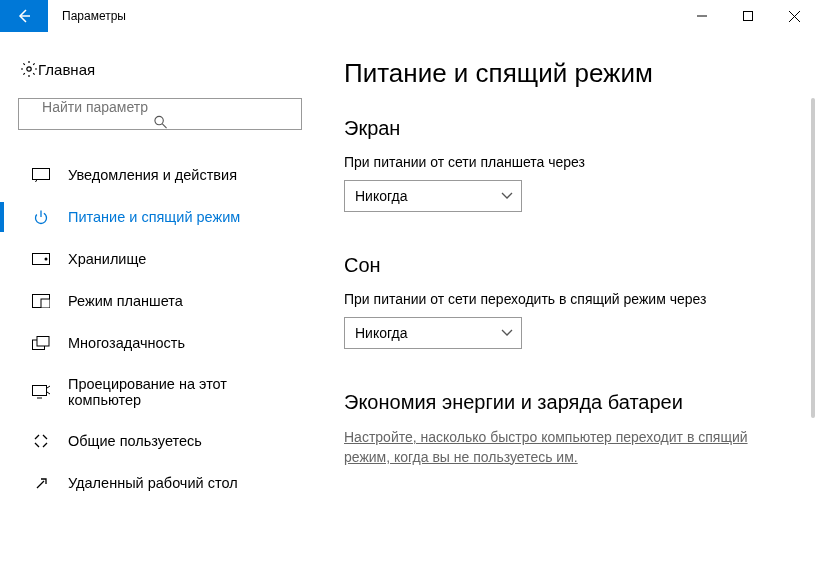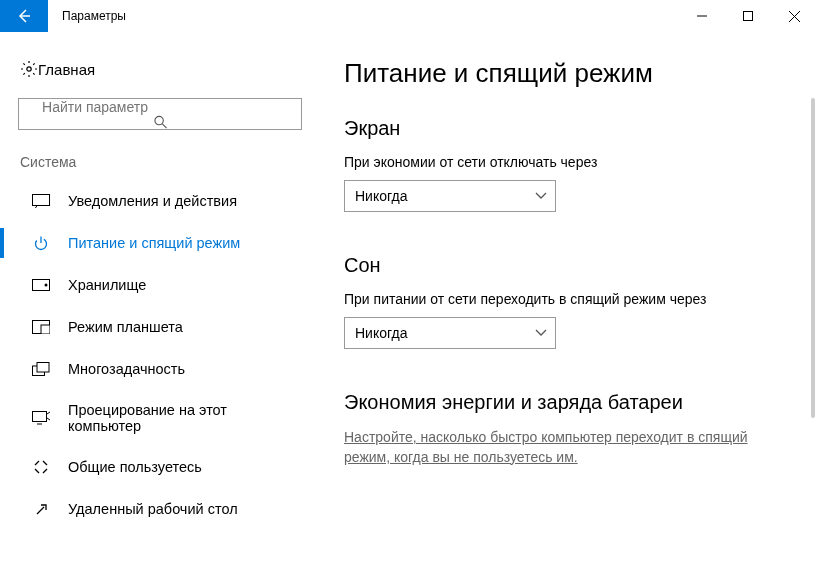--- a/index.html
+++ b/index.html
@@ -127,21 +127,21 @@
     font-weight: 400;
     font-size: 20px;
     margin-bottom: 14px;
   }
   .setting-label {
     font-size: 14px;
     margin-bottom: 10px;
   }
   .dropdown {
     border: 1.5px solid #999;
-    width: 212px;
+    width: 178px;
     height: 32px;
     display: flex;
     align-items: center;
     justify-content: space-between;
     padding: 0 8px 0 10px;
     cursor: pointer;
     margin-bottom: 42px;
   }
   .section-desc {
     color: #666;
@@ -210,21 +210,20 @@
       </span>
       <span class="home-label">Главная</span>
     </div>
     <div class="search-box">
       <input type="text" placeholder="Найти параметр" style="">
       <svg width="15" height="15" viewBox="0 0 15 15">
           <circle cx="6" cy="6" r="4.5" stroke="#555" fill="none" stroke-width="1.2"></circle>
           <line x1="9.5" y1="9.5" x2="14" y2="14" stroke="#555" stroke-width="1.2"></line>
         </svg>
     </div>
-    <div class="group-label">Система</div>
 
     <div class="nav-item">
       <span class="nav-icon">
           <svg width="18" height="14" viewBox="0 0 18 14">
             <rect x="0.5" y="0.5" width="17" height="11" stroke="#000" fill="none"></rect>
             <path d="M6 11 v3 M4 14 h5" stroke="#000" fill="none" stroke-width="0"></path>
             <path d="M5 11.5 L3.5 14" stroke="#000"></path>
           </svg>
         </span>
       <span>Уведомления и действия</span>
@@ -290,21 +289,21 @@
           </svg>
         </span>
       <span>Удаленный рабочий стол</span>
     </div>
   </div>
 
   <div class="main">
     <h1>Питание и спящий режим</h1>
 
     <h2>Экран</h2>
-    <div class="setting-label">При экономии от сети отключать через</div>
+    <div class="setting-label">При питании от сети планшета через</div>
     <div class="dropdown">
       <span>Никогда</span>
       <svg width="12" height="8" viewBox="0 0 12 8">
           <path d="M1 1 L6 6 L11 1" stroke="#555" fill="none" stroke-width="1.3"></path>
         </svg>
     </div>
 
     <h2>Сон</h2>
     <div class="setting-label">При питании от сети переходить в спящий режим через</div>
     <div class="dropdown">

